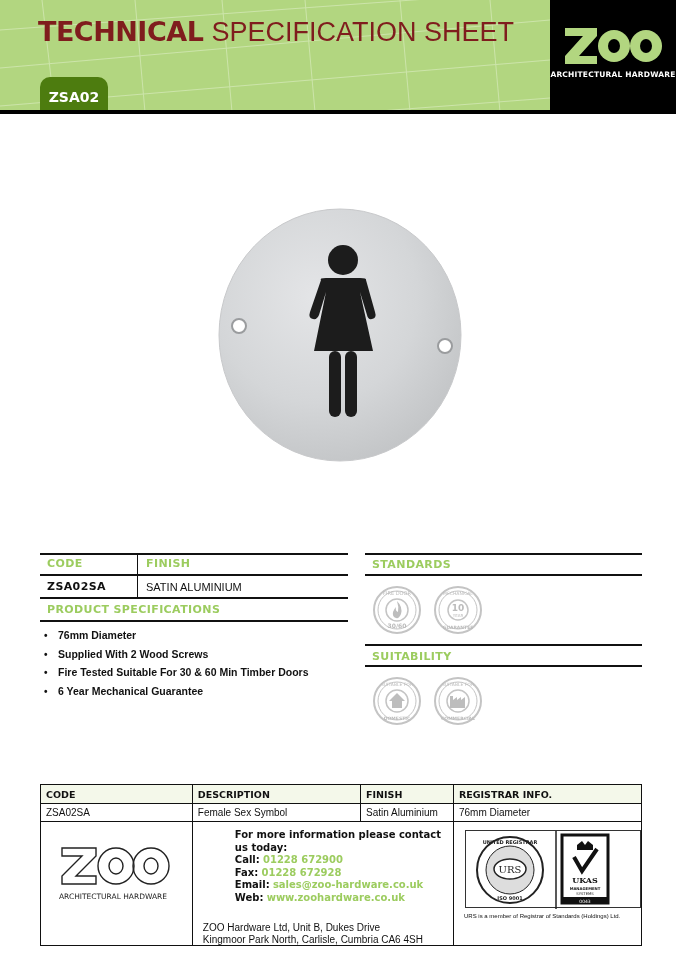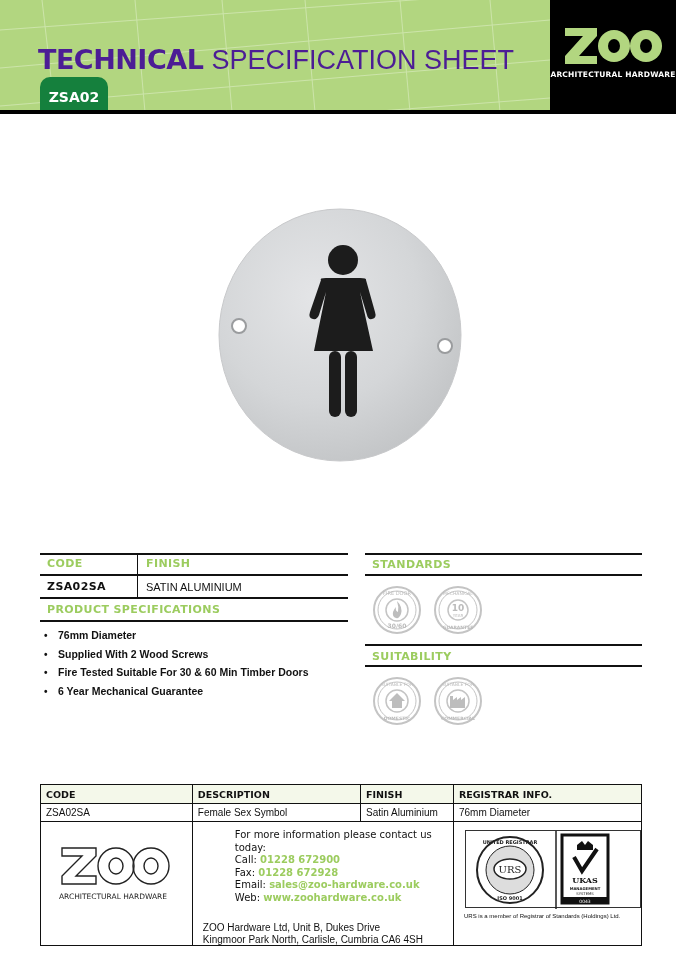--- a/index.html
+++ b/index.html
@@ -5,24 +5,24 @@
   * { box-sizing: border-box; margin: 0; padding: 0; }
   html, body { width: 676px; height: 956px; background: #ffffff; overflow: hidden; }
   body { font-family: "DejaVu Sans", sans-serif; color: #111; position: relative; }
 
   
   .header { position: absolute; left: 0; top: 0; width: 676px; height: 114px; }
   .header-green { position: absolute; left: 0; top: 0; width: 550px; height: 112px; background: #b2d680; overflow: hidden; }
   .header-green svg.grid { position: absolute; left: 0; top: 0; }
   .header-black { position: absolute; left: 550px; top: 0; width: 126px; height: 114px; background: #000; }
   .header-rule { position: absolute; left: 0; top: 110px; width: 676px; height: 4px; background: #000; }
-  .title { position: absolute; left: 38px; top: 44px; font-size: 27px; color: #4c1d95; letter-spacing: -0.5px; white-space: nowrap; }
+  .title { position: absolute; left: 38px; top: 16px; font-size: 27px; color: #7f1d1d; letter-spacing: -0.5px; white-space: nowrap; }
   .title .bold { font-weight: bold; }
   .title .light { font-weight: normal; font-family: "Liberation Sans", sans-serif; letter-spacing: 0px; }
-  .code-tab { position: absolute; left: 40px; top: 77px; width: 68px; height: 36px; background: #15803d; border-radius: 10px 10px 0 0; color: #fff; font-weight: bold; font-size: 14px; text-align: center; line-height: 40px; }
+  .code-tab { position: absolute; left: 40px; top: 77px; width: 68px; height: 36px; background: #4d7c0f; border-radius: 10px 10px 0 0; color: #fff; font-weight: bold; font-size: 14px; text-align: center; line-height: 40px; }
   .logo-zoo { position: absolute; left: 13px; top: 26px; width: 100px; }
   .logo-sub { position: absolute; left: 0; top: 70px; width: 126px; text-align: center; font-size: 7.5px; color: #fff; font-weight: bold; letter-spacing: 0.2px; }
 
   
   .product { position: absolute; left: 218px; top: 208px; width: 245px; height: 255px; }
 
   
   .sec-label { color: #9ccc5f; font-weight: bold; font-size: 11px; letter-spacing: 0.4px; }
   .rule { position: absolute; height: 2px; background: #111; }
 
@@ -40,21 +40,21 @@
   .badge { width: 50px; height: 50px; }
 
   
   .btable { position: absolute; left: 40px; top: 784px; width: 602px; border: 1px solid #111; border-collapse: collapse; }
   .btable td, .btable th { border: 1px solid #111; font-size: 10px; text-align: left; padding: 0 5px; font-family: "Liberation Sans", sans-serif; }
   .btable th { background: #f4f8ea; font-weight: bold; height: 19px; font-family: "DejaVu Sans", sans-serif; font-size: 9.5px; }
   .btable td.cell { height: 18px; }
   .btable td.footer-cell { height: 101px; vertical-align: top; padding: 0; }
 
   .contact { padding: 7px 0 0 10px; font-size: 10px; line-height: 12.5px; font-family: "DejaVu Sans", sans-serif; }
-  .contact .b { font-weight: normal; color: #111; padding-left: 32px; }
+  .contact .b { font-weight: bold; color: #111; padding-left: 32px; }
   .contact .g { font-weight: bold; color: #9ccc5f; }
   .address { margin-top: 18px; font-family: "Liberation Sans", sans-serif; font-size: 10px; line-height: 11.5px; color: #111; font-weight: normal; }
 
   .cert-box { margin: 8px 0 0 11px; width: 176px; height: 78px; border: 1px solid #333; position: relative; }
   .cert-caption { position: absolute; left: 0; top: 82px; width: 170px; font-size: 6px; text-align: left; margin-left: -2px; font-family: "Liberation Sans", sans-serif; }
 </style>
 </head>
 <body>
 
 <div class="header">

